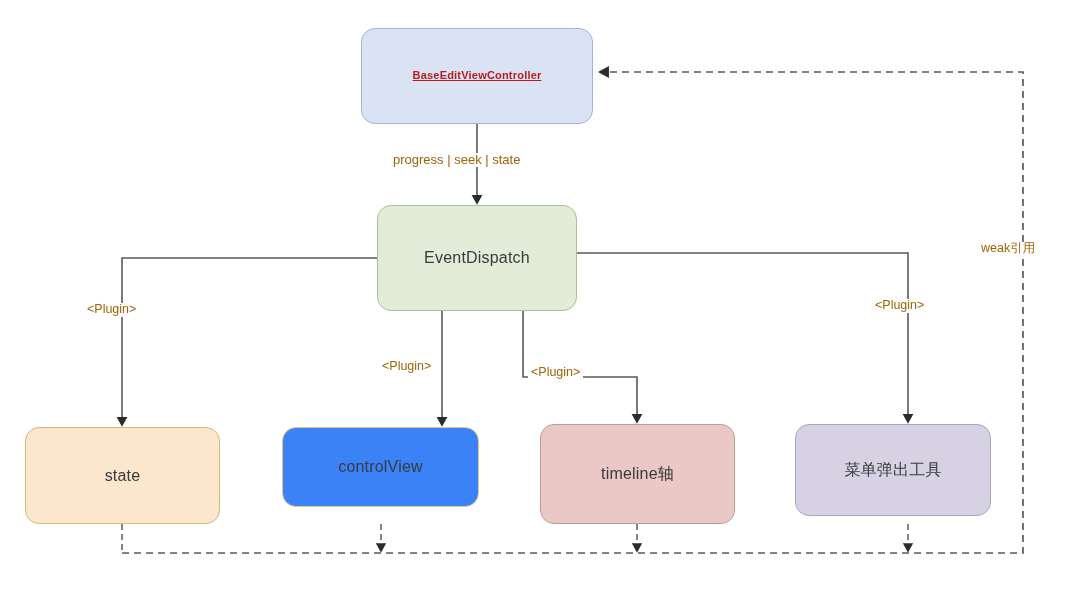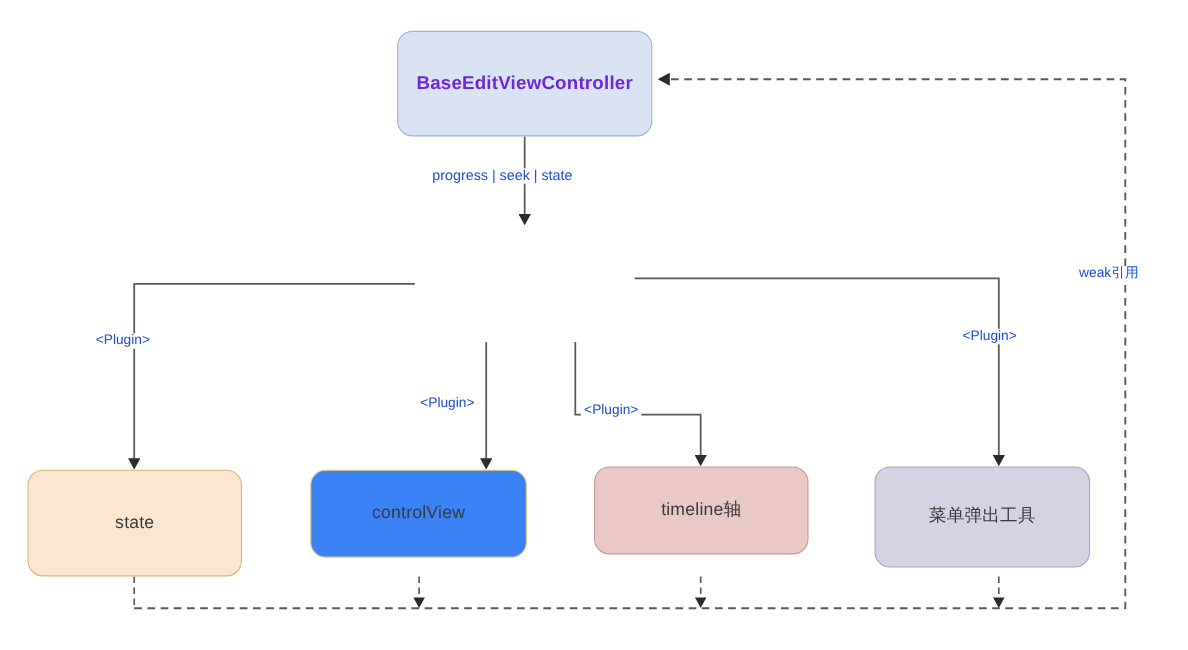--- a/index.html
+++ b/index.html
@@ -38,27 +38,28 @@
     border-style: solid;
   }
   .node-label {
     font-size: 16px;
     color: #3a3a3a;
     line-height: 1.2;
     letter-spacing: 0.2px;
   }
   .node-label.bold {
     font-weight: bold;
-    font-size: 17px;
-    color: #6d28d9;
+    font-size: 11px;
+    color: #b91c1c;
+    text-decoration: underline;
   }
   .edge-label {
     position: absolute;
     font-size: 13px;
-    color: #1d4ed8;
+    color: #a16207;
     background: #ffffff;
     padding: 0 3px;
     white-space: nowrap;
     line-height: 1.1;
   }
   .edge-label.small {
     font-size: 12.5px;
   }
 </style>
 </head>
@@ -94,30 +95,33 @@
 
     <path d="M 637 524 L 637 551" fill="none" stroke="#595959" stroke-width="1.5" stroke-dasharray="6 4" marker-end="url(#arrowDash)"></path>
 
     <path d="M 908 524 L 908 551" fill="none" stroke="#595959" stroke-width="1.5" stroke-dasharray="6 4" marker-end="url(#arrowDash)"></path>
   </svg>
 
   <div class="node-box" style="left:361px; top:28px; width:232px; height:96px; background:#dae3f3; border-color:#9fb6da;">
     <span class="node-label bold">BaseEditViewController</span>
   </div>
 
+  <div class="node-box" style="left:377px; top:205px; width:200px; height:106px; background:#e2ecd8; border-color:#a9c293;">
+    <span class="node-label">EventDispatch</span>
+  </div>
 
   <div class="node-box" style="left:25px; top:427px; width:195px; height:97px; background:#fae7cd; border-color:#d9b779;">
     <span class="node-label">state</span>
   </div>
 
   <div class="node-box" style="left:282px; top:427px; width:197px; height:80px; background:#3b82f6; border-color:#ddcc84;">
     <span class="node-label">controlView</span>
   </div>
 
-  <div class="node-box" style="left:540px; top:424px; width:195px; height:80px; background:#e9c8c6; border-color:#c49a98;">
+  <div class="node-box" style="left:540px; top:424px; width:195px; height:100px; background:#e9c8c6; border-color:#c49a98;">
     <span class="node-label">timeline轴</span>
   </div>
 
   <div class="node-box" style="left:795px; top:424px; width:196px; height:92px; background:#d6d2e4; border-color:#aaa4c4;">
     <span class="node-label">菜单弹出工具</span>
   </div>
 
   <span class="edge-label" style="left:390px; top:153px;">progress | seek | state</span>
 
   <span class="edge-label small" style="left:84px; top:303px;">&lt;Plugin&gt;</span>

